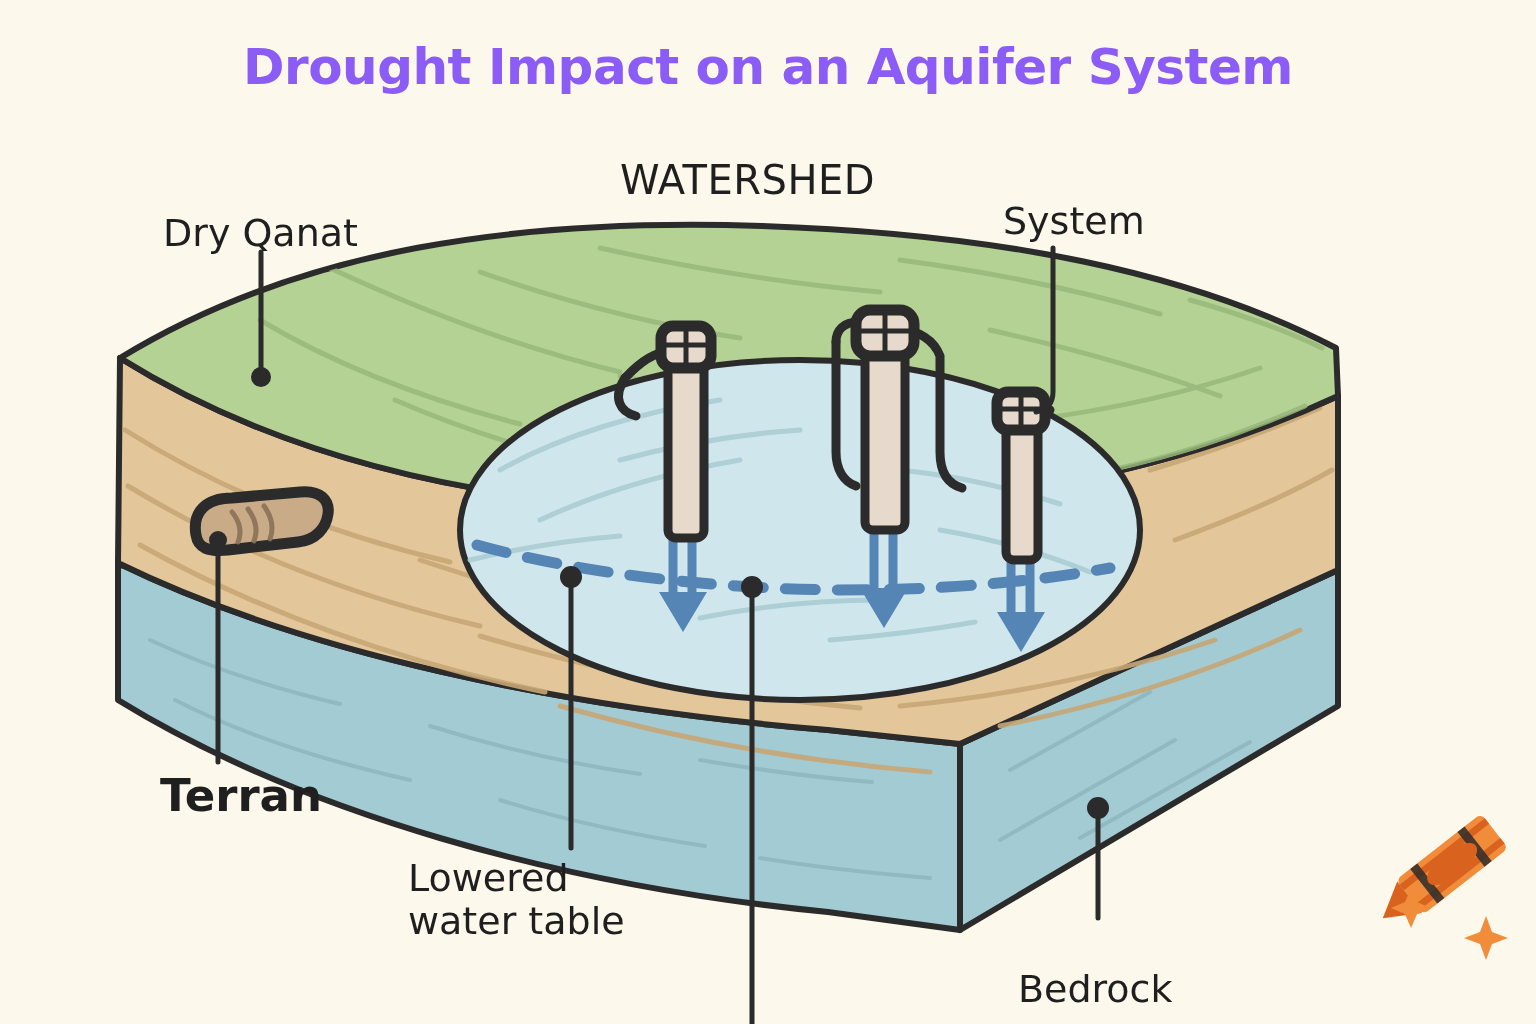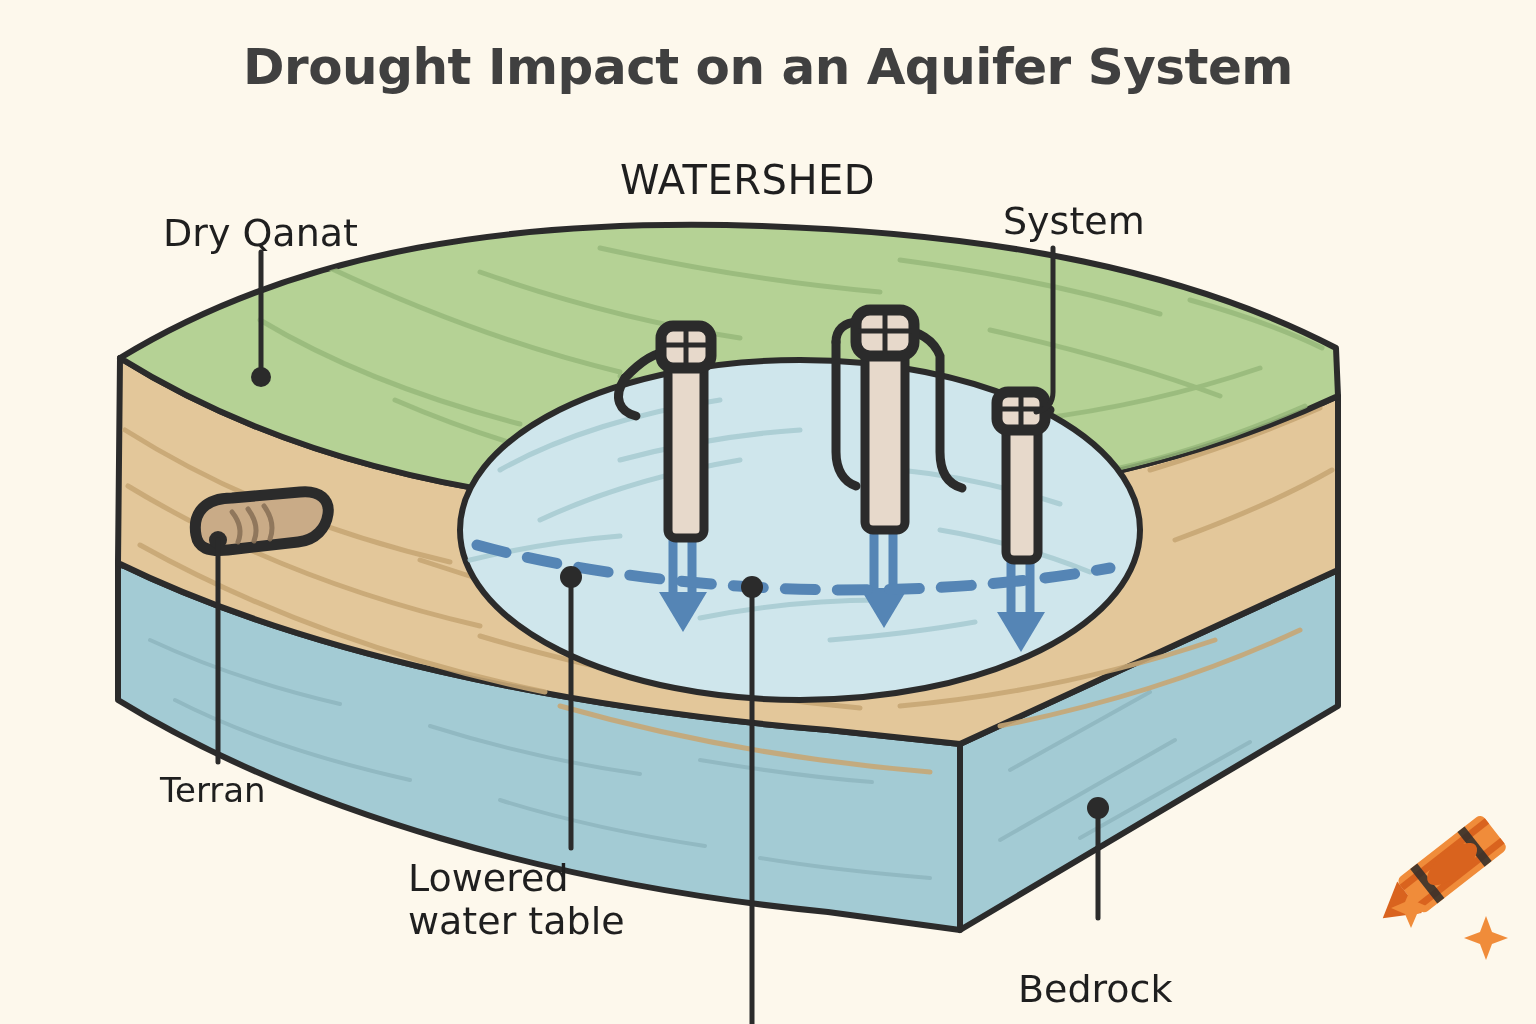--- a/index.html
+++ b/index.html
@@ -28,34 +28,34 @@
   .ttl {
     position: absolute;
     left: 0;
     top: 38px;
     width: 1536px;
     text-align: center;
     font-family: "DejaVu Sans", sans-serif;
     font-weight: bold;
     font-size: 50px;
     letter-spacing: -0.5px;
-    color: #404040;
+    color: #8b5cf6;
   }
   .lbl {
     position: absolute;
     font-family: "DejaVu Sans", sans-serif;
     font-weight: normal;
     color: #1f1f1f;
     white-space: nowrap;
     line-height: 1.12;
   }
   .lbl-dry      { left: 163px;  top: 200px; font-size: 38px; margin-top: 12px; }
   .lbl-shed     { left: 620px;  top: 158px; font-size: 40px; letter-spacing: 0.5px; }
   .lbl-wells    { left: 1003px; top: 200px; font-size: 38px; }
-  .lbl-terran   { left: 160px;  top: 771px; font-size: 34px; }
+  .lbl-terran   { left: 160px;  top: 771px; font-size: 45px; font-weight: bold; }
   .lbl-lowered  { left: 408px;  top: 857px; font-size: 38px; white-space: normal; width: 280px; }
   .lbl-bedrock  { left: 1018px; top: 925px; font-size: 38px; margin-top: 43px; }
 </style>
 </head>
 <body>
 
 <div id="stage">
 
   <div class="ttl">Drought Impact on an Aquifer System</div>
 

